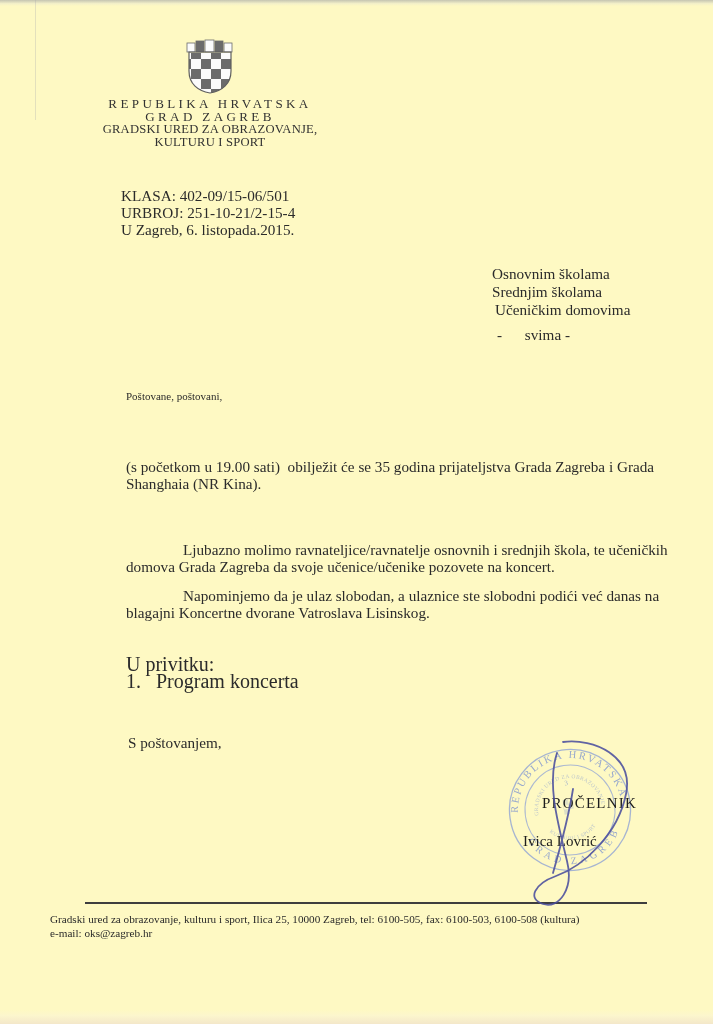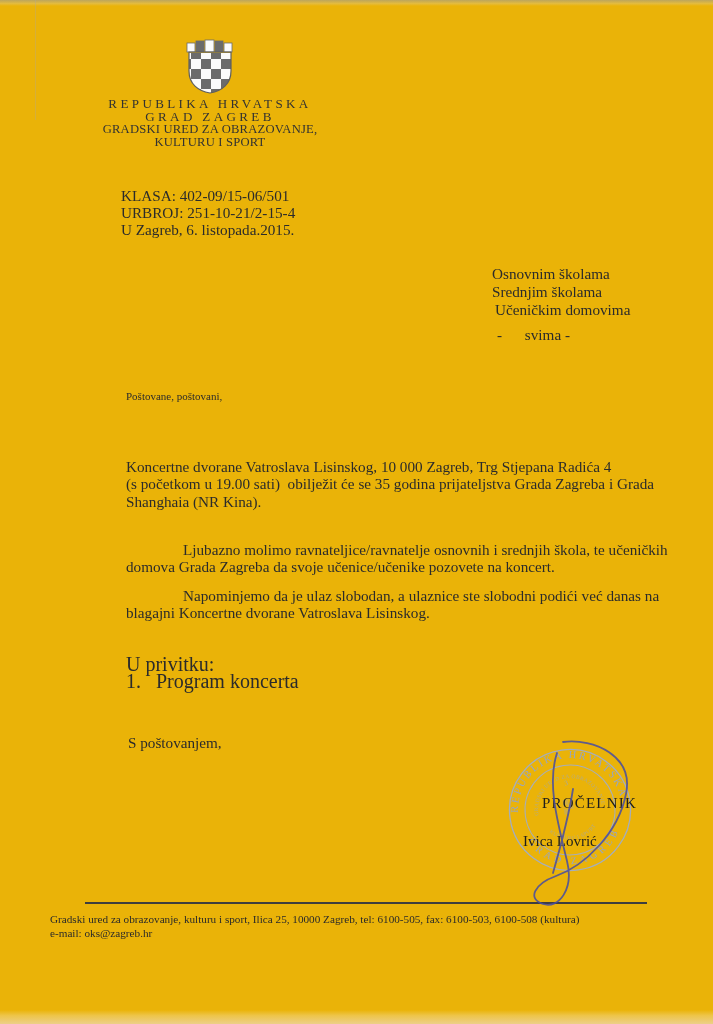--- a/index.html
+++ b/index.html
@@ -1,20 +1,20 @@
 <!DOCTYPE html>
 <html><head>
 <meta charset="utf-8">
 <style>
   html,body{margin:0;padding:0;background:#e9e9e9;}
   .page{
     position:relative;
     width:713px;height:1024px;
     margin:0 auto;
-    background:#eab308;
+    background:#fef9c3;
     font-family:"Liberation Serif","DejaVu Serif",serif;
     color:#2b2b2b;
     overflow:hidden;
   }
   .abs{position:absolute;}
   .pre{white-space:pre;}
 
   
   .scan-top-edge{left:0;top:0;width:713px;height:6px;
     background:linear-gradient(to bottom, rgba(150,154,162,.55), rgba(210,213,218,.25) 60%, rgba(255,255,255,0));}
@@ -110,21 +110,20 @@
   <div class="abs recipients">
     <div class="pre">Osnovnim školama</div>
     <div class="pre">Srednjim školama</div>
     <div class="pre r3">Učeničkim domovima</div>
   </div>
   <div class="abs svima pre">-      svima -</div>
 
   <div class="abs salutation pre">Poštovane, poštovani,</div>
 
   <div class="abs para p1">
-    <div class="pre">Koncertne dvorane Vatroslava Lisinskog, 10 000 Zagreb, Trg Stjepana Radića 4</div>
     <div class="pre">(s početkom u 19.00 sati)  obilježit će se 35 godina prijateljstva Grada Zagreba i Grada</div>
     <div class="pre">Shanghaia (NR Kina).</div>
   </div>
 
   <div class="abs para p3">
     <div class="pre indent">Napominjemo da je ulaz slobodan, a ulaznice ste slobodni podići već danas na</div>
     <div class="pre">blagajni Koncertne dvorane Vatroslava Lisinskog.</div>
   </div>
 
   <div class="abs para p2">

